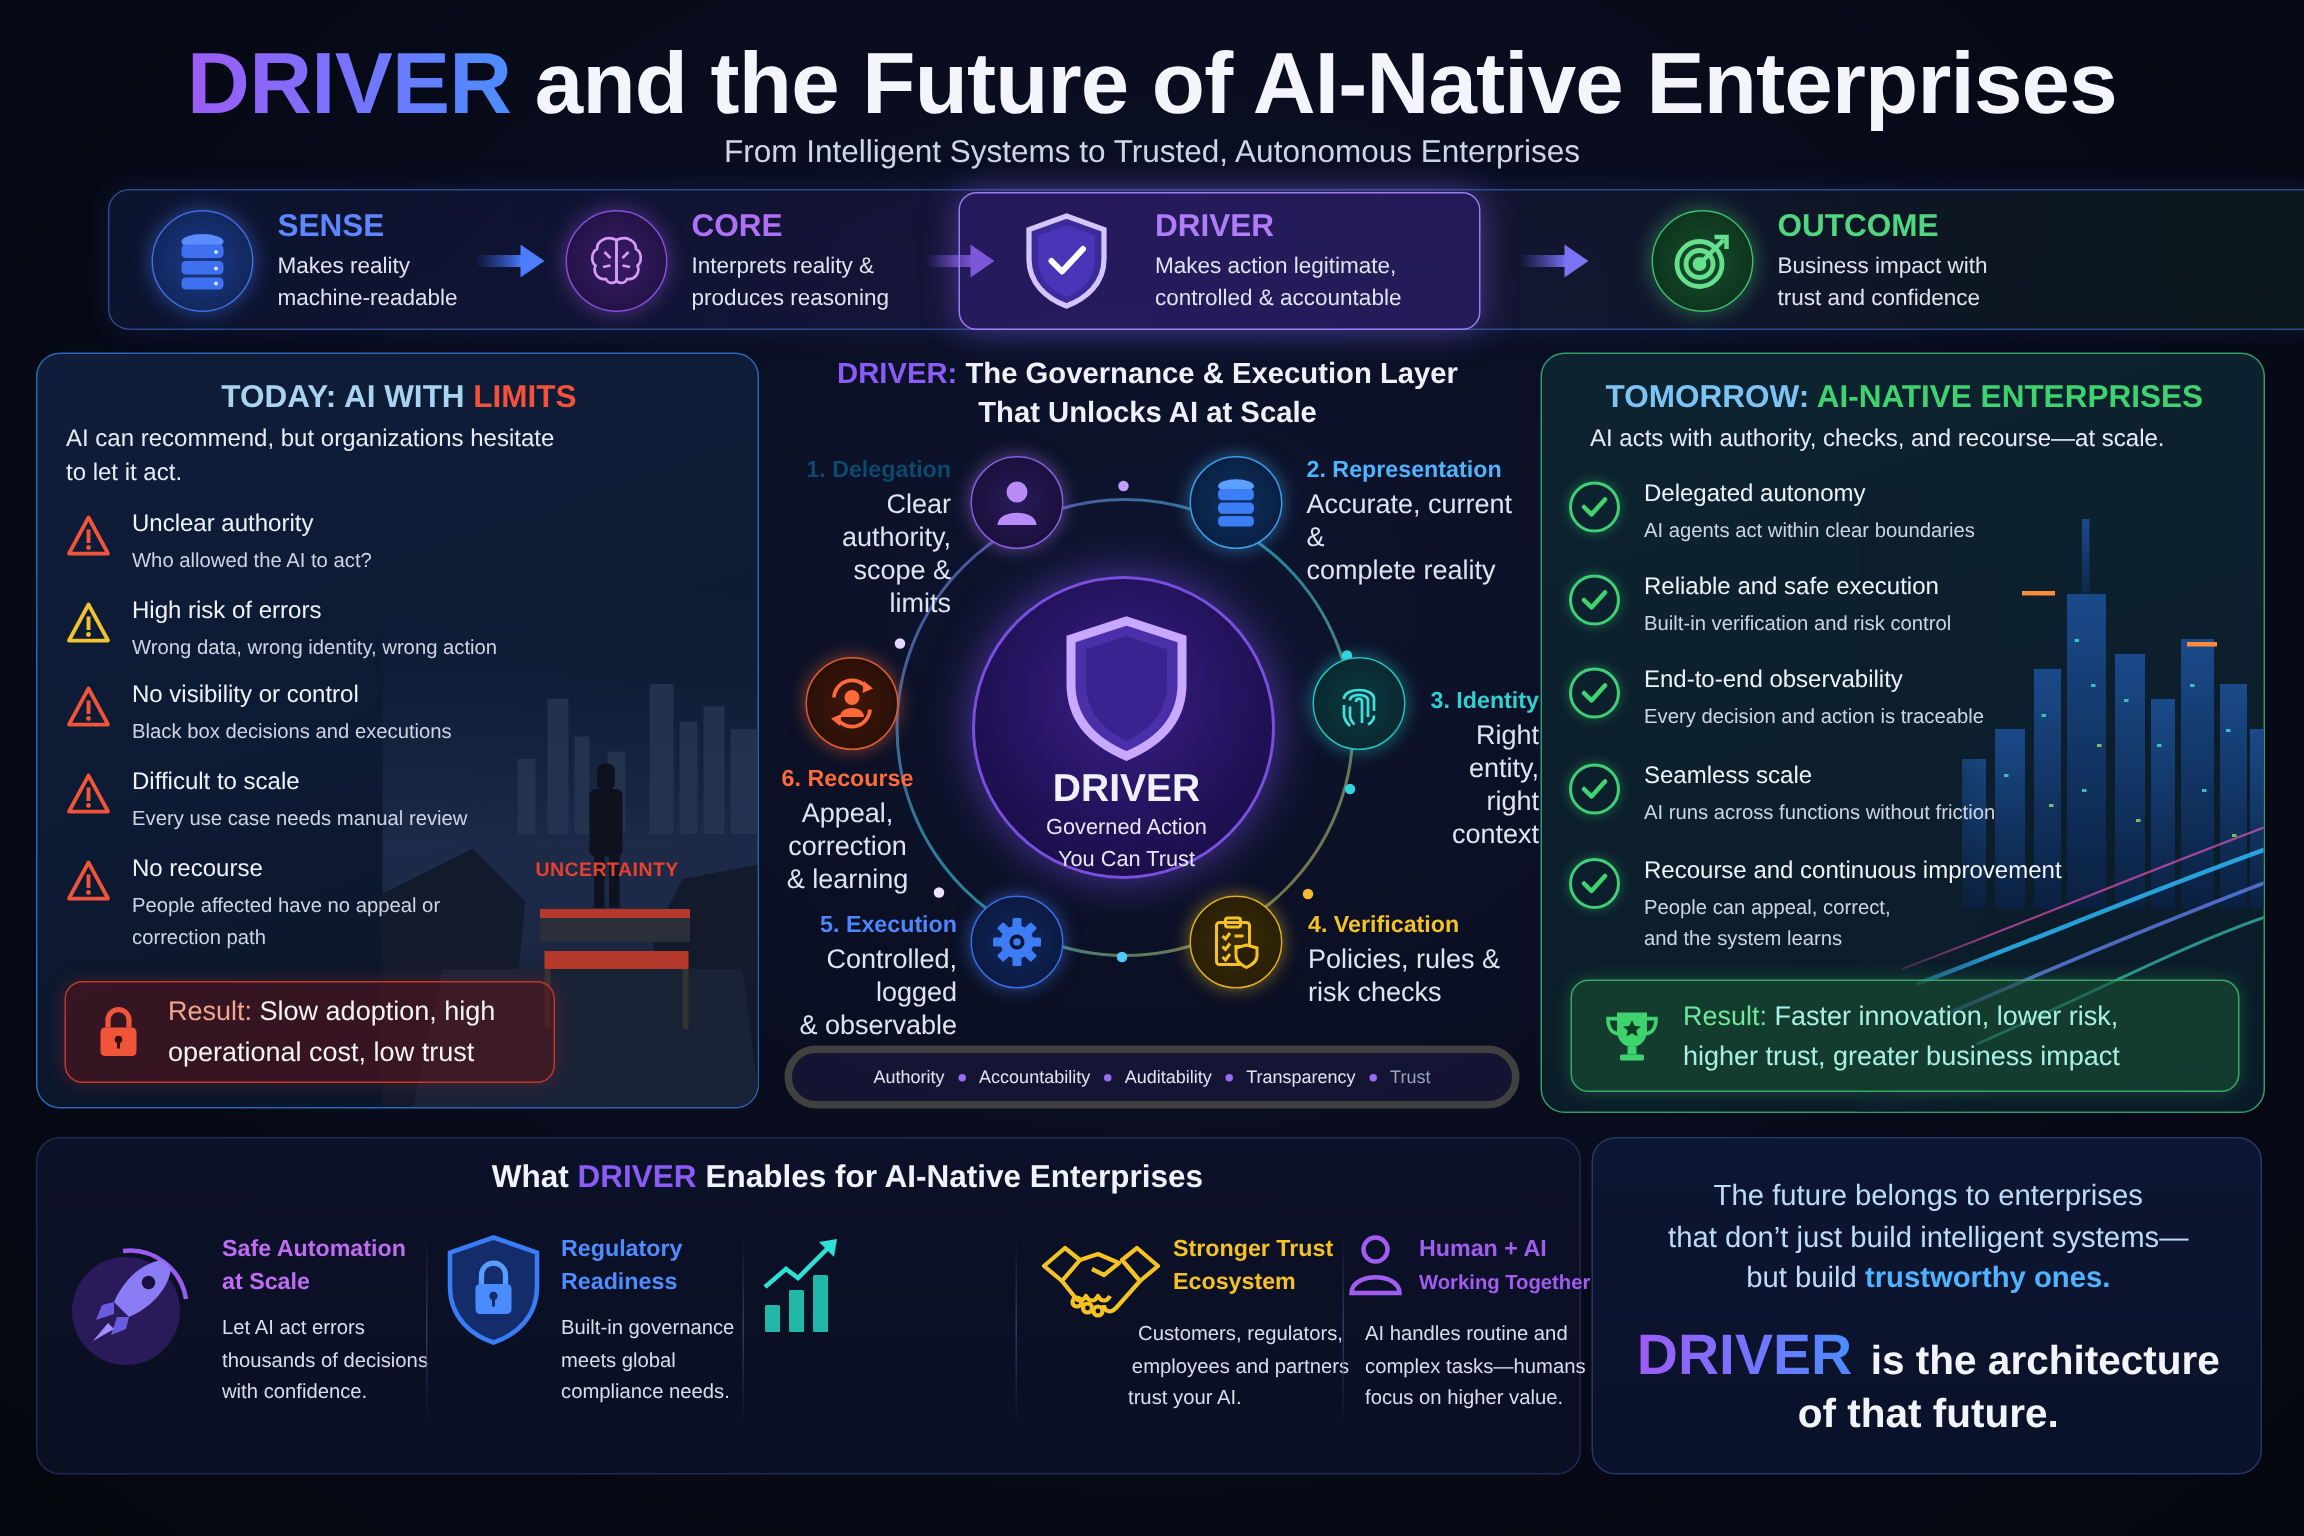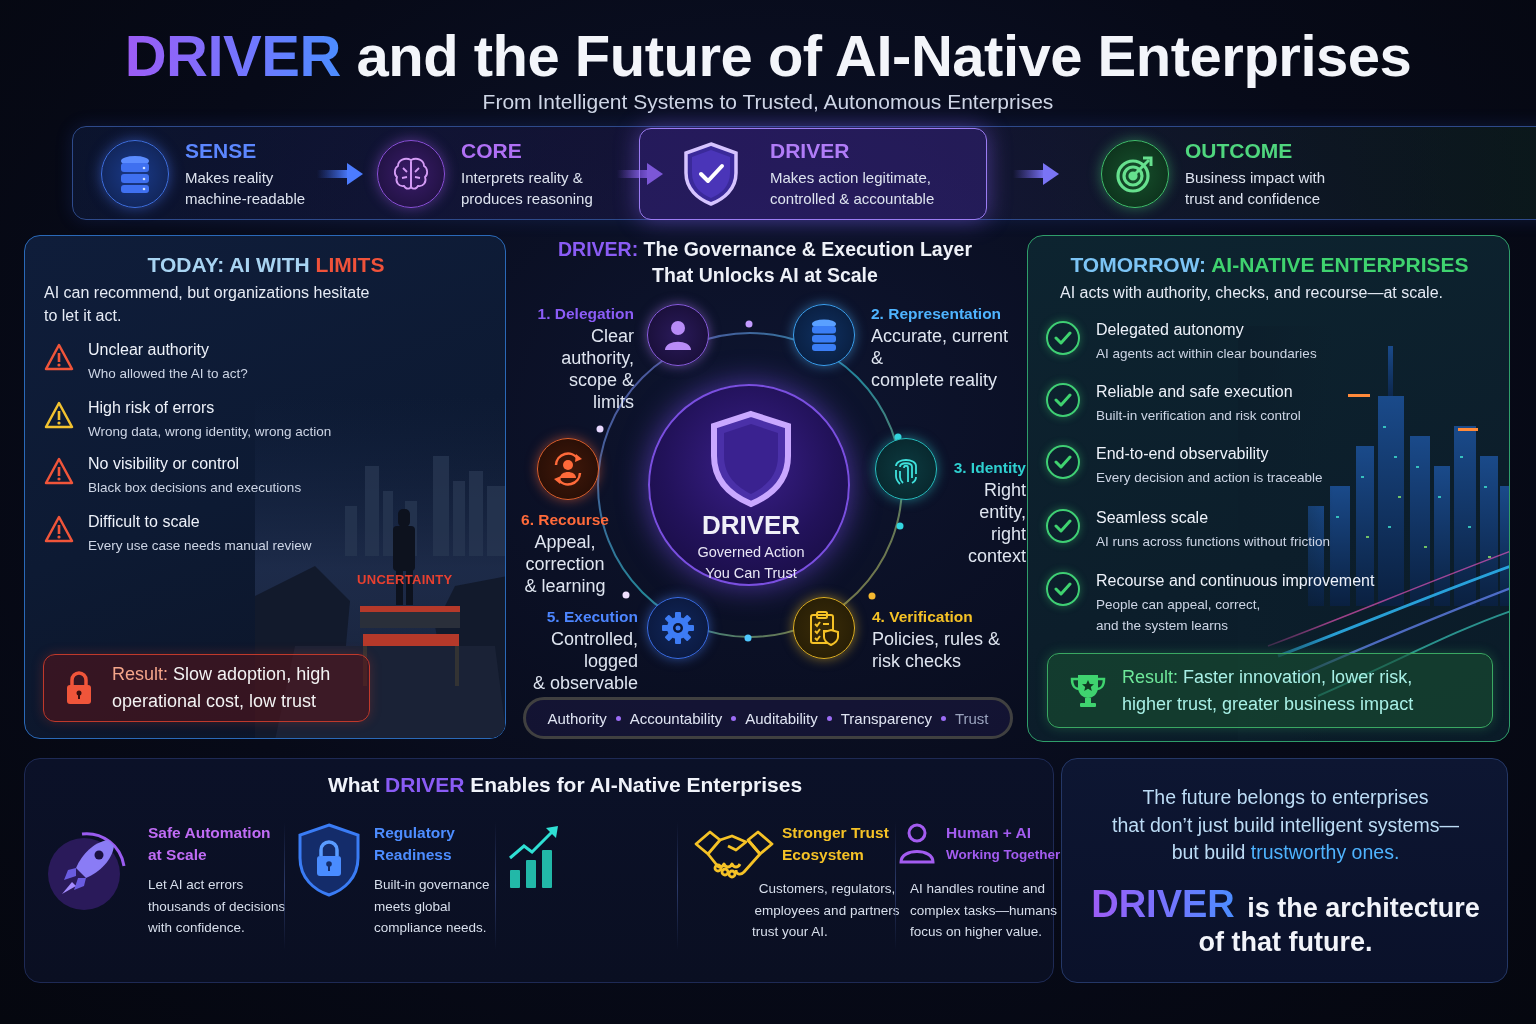--- a/index.html
+++ b/index.html
@@ -29,21 +29,21 @@
 .item .d{font-size:13.5px;color:#cdd5e5;margin-top:4px;line-height:21px}
 .warn{width:30px;height:28px;margin-right:14px;flex:none;margin-top:2px}
 .check{width:34px;height:34px;border-radius:50%;border:2px solid #3fcf74;display:flex;align-items:center;justify-content:center;margin-right:16px;flex:none;box-shadow:0 0 8px rgba(63,207,116,.4)}
 .result{position:absolute;border-radius:12px;display:flex;align-items:center}
 
 .mid-h{left:520px;top:236px;width:490px;text-align:center;font-size:19.5px;font-weight:bold;line-height:26px;color:#eef1f8}
 .node{position:absolute;width:62px;height:62px;border-radius:50%;display:flex;align-items:center;justify-content:center}
 .nlabel{position:absolute;font-size:15px;line-height:22px}
 .nlabel .nt{font-weight:bold;font-size:15.5px}
 .nlabel .nd{color:#dfe5f0;font-size:18px}
-.pills{left:523px;top:697px;width:490px;height:42px;border:3px solid #404040;border-radius:21px;background:rgba(30,25,70,.5);display:flex;align-items:center;justify-content:center;font-size:15px;color:#dfe4f2;gap:0}
+.pills{left:523px;top:697px;width:490px;height:42px;border:5px solid #404040;border-radius:21px;background:rgba(30,25,70,.5);display:flex;align-items:center;justify-content:center;font-size:12px;color:#dfe4f2;gap:0}
 .pills .dot{width:5px;height:5px;border-radius:50%;background:#9b6cf5;margin:0 9px}
 
 .bottom{left:24px;top:758px;width:1030px;height:225px;border:1px solid #1e2a55;border-radius:16px;background:linear-gradient(180deg,#0b1128,#0a0f22)}
 .bottom-h{left:24px;width:1130px;top:773px;text-align:center;font-size:21px;font-weight:bold;color:#f0f3fa}
 .enab{position:absolute;top:818px;height:130px}
 .enab .et{font-size:15.5px;font-weight:bold;line-height:22px}
 .enab .ed{font-size:13.5px;color:#d8dfec;line-height:21.5px;margin-top:8px}
 .vsep{position:absolute;top:822px;width:1px;height:128px;background:linear-gradient(180deg,transparent,#2b3a6a,transparent)}
 .quote{left:1061px;top:758px;width:447px;height:225px;border:1px solid #243766;border-radius:16px;background:linear-gradient(180deg,#0d1632,#0a112a)}
 </style>
@@ -233,20 +233,31 @@
     <svg class="warn" viewBox="0 0 30 28">
         <path d="M15 2 L28 26 H2 Z" fill="none" stroke="#f0553a" stroke-width="2.5" stroke-linejoin="round"></path>
         <rect x="13.7" y="10" width="2.6" height="9" fill="#f0553a"></rect>
         <circle cx="15" cy="22" r="1.6" fill="#f0553a"></circle>
       </svg>
     <div>
         <div class="t">Difficult to scale</div>
         <div class="d">Every use case needs manual review</div>
       </div>
   </div>
+  <div class="item" style="left:19px;top:335px">
+    <svg class="warn" viewBox="0 0 30 28">
+        <path d="M15 2 L28 26 H2 Z" fill="none" stroke="#f0553a" stroke-width="2.5" stroke-linejoin="round"></path>
+        <rect x="13.7" y="10" width="2.6" height="9" fill="#f0553a"></rect>
+        <circle cx="15" cy="22" r="1.6" fill="#f0553a"></circle>
+      </svg>
+    <div style="width:220px">
+        <div class="t">No recourse</div>
+        <div class="d">People affected have no appeal or correction path</div>
+      </div>
+  </div>
 
   <div class="result" style="left:18px;top:418px;width:327px;height:68px;border:1.5px solid #c0392b;background:rgba(90,20,25,.55);box-shadow:0 0 12px rgba(220,60,40,.25)">
     <svg width="30" height="36" viewBox="0 0 30 36" style="margin:0 18px 0 20px;flex:none">
         <path d="M8 15 V10 a7 7 0 0 1 14 0 V15" fill="none" stroke="#f0553a" stroke-width="3.5"></path>
         <rect x="3" y="15" width="24" height="19" rx="3" fill="#f0553a"></rect>
         <circle cx="15" cy="23" r="2.5" fill="#3a0e0e"></circle>
         <rect x="14" y="24" width="2" height="5" fill="#3a0e0e"></rect>
       </svg>
     <div style="font-size:18px;line-height:27px;color:#f3f3f3;width:230px">
       <span style="color:#f4a58a">Result:</span>
@@ -291,21 +302,21 @@
   </div>
 </div>
 
 <div class="node" style="left:647px;top:304px;border:1.5px solid #8a5ce0;background:radial-gradient(circle,#2a1a5a,#150c30);box-shadow:0 0 12px rgba(176,124,247,.5)">
   <svg width="30" height="32" viewBox="0 0 30 32">
       <circle cx="15" cy="9" r="7" fill="#b88cf7"></circle>
       <path d="M2 31 C2 20 28 20 28 31 Z" fill="#b88cf7"></path>
     </svg>
 </div>
 <div class="nlabel" style="left:530px;top:303px;width:104px;text-align:right">
-  <div class="nt" style="color:#8b5cf6">1. Delegation</div>
+  <div class="nt" style="color:#0c4a6e">1. Delegation</div>
   <div class="nd">Clear authority,</div>
   <div class="nd">scope &amp; limits</div>
 </div>
 
 <div class="node" style="left:793px;top:304px;border:1.5px solid #3aa0f0;background:radial-gradient(circle,#0f3060,#081a38);box-shadow:0 0 12px rgba(79,180,255,.5)">
   <svg width="30" height="34" viewBox="0 0 30 34">
       <ellipse cx="15" cy="6" rx="12" ry="4.5" fill="#5aa0ff"></ellipse>
       <rect x="3" y="8" width="24" height="7.5" rx="3" fill="#3b7ef5"></rect>
       <rect x="3" y="17" width="24" height="7.5" rx="3" fill="#3b7ef5"></rect>
       <rect x="3" y="26" width="24" height="7" rx="3" fill="#3b7ef5"></rect>
@@ -620,20 +631,20 @@
       <div>AI handles routine and</div>
       <div>complex tasks—humans</div>
       <div>focus on higher value.</div>
     </div>
 </div>
 
 <div class="abs quote">
   <div class="abs" style="left:0;width:447px;top:25px;text-align:center;font-size:19.5px;line-height:27.5px;color:#bcdcf5">
     <div>The future belongs to enterprises</div>
     <div>that don’t just build intelligent systems—</div>
-    <div><span>but build </span><span style="color:#4fb4ff;font-weight:normal">trustworthy ones.</span></div>
+    <div><span>but build </span><span style="color:#4fb4ff;font-weight:bold">trustworthy ones.</span></div>
   </div>
   <div class="abs" style="left:0;width:447px;top:124px;text-align:center;white-space:nowrap">
     <span class="grad-driver" style="font-size:38px;font-weight:bold">DRIVER</span>
     <span style="font-size:27px;font-weight:bold;color:#f2f4fa;margin-left:8px">is the architecture</span>
   </div>
   <div class="abs" style="left:0;width:447px;top:168px;text-align:center;font-size:27px;font-weight:bold;color:#f2f4fa">of that future.</div>
 </div>
 
 </body></html>

